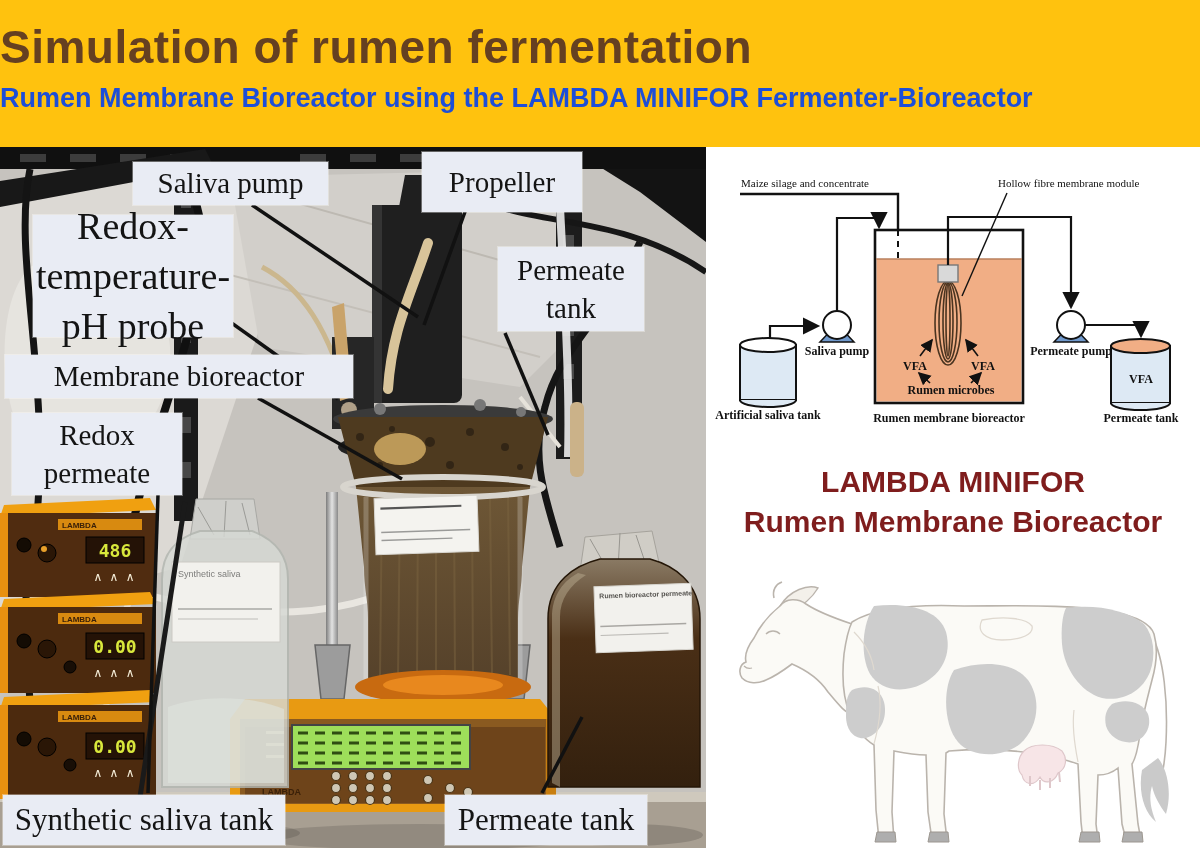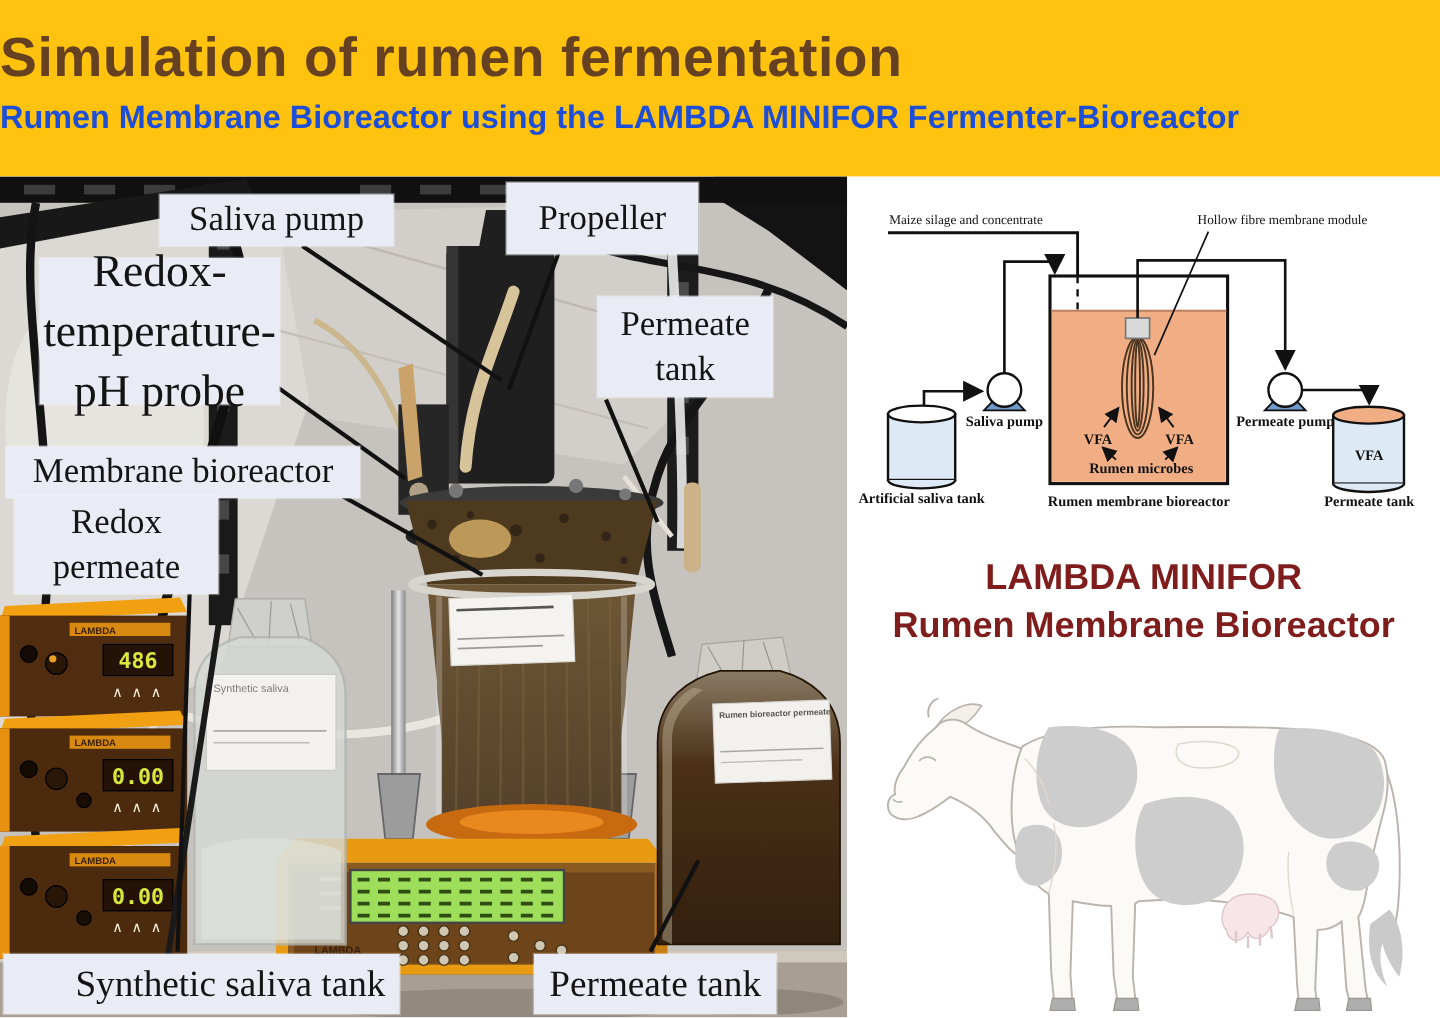--- a/index.html
+++ b/index.html
@@ -308,28 +308,28 @@
     </div>
     <div class="plabel" style="left:0px; top:68px; width:200px; height:122px; font-size:38px;margin-left:33px;">
       <div>Redox-</div>
       <div>temperature-</div>
       <div>pH probe</div>
     </div>
     <div class="plabel" style="left:498px; top:100px; width:146px; height:84px; font-size:29px;">
       <div>Permeate</div>
       <div>tank</div>
     </div>
-    <div class="plabel" style="left:5px; top:225px; width:295px; height:43px; font-size:29px;">
+    <div class="plabel" style="left:5px; top:208px; width:348px; height:43px; font-size:29px;">
       <div>Membrane bioreactor</div>
     </div>
     <div class="plabel" style="left:12px; top:266px; width:170px; height:82px; font-size:29px;">
       <div>Redox</div>
       <div>permeate</div>
     </div>
-    <div class="plabel" style="left:3px; top:648px; width:282px; height:50px; font-size:31px;padding-left:48px;">
+    <div class="plabel" style="left:3px; top:648px; width:282px; height:50px; font-size:31px;">
       <div>Synthetic saliva tank</div>
     </div>
     <div class="plabel" style="left:445px; top:648px; width:202px; height:50px; font-size:31px;">
       <div>Permeate tank</div>
     </div>
   </div>
 
   <div class="right-panel">
 
     <svg class="diagram" width="490" height="290" viewBox="0 0 490 290">

